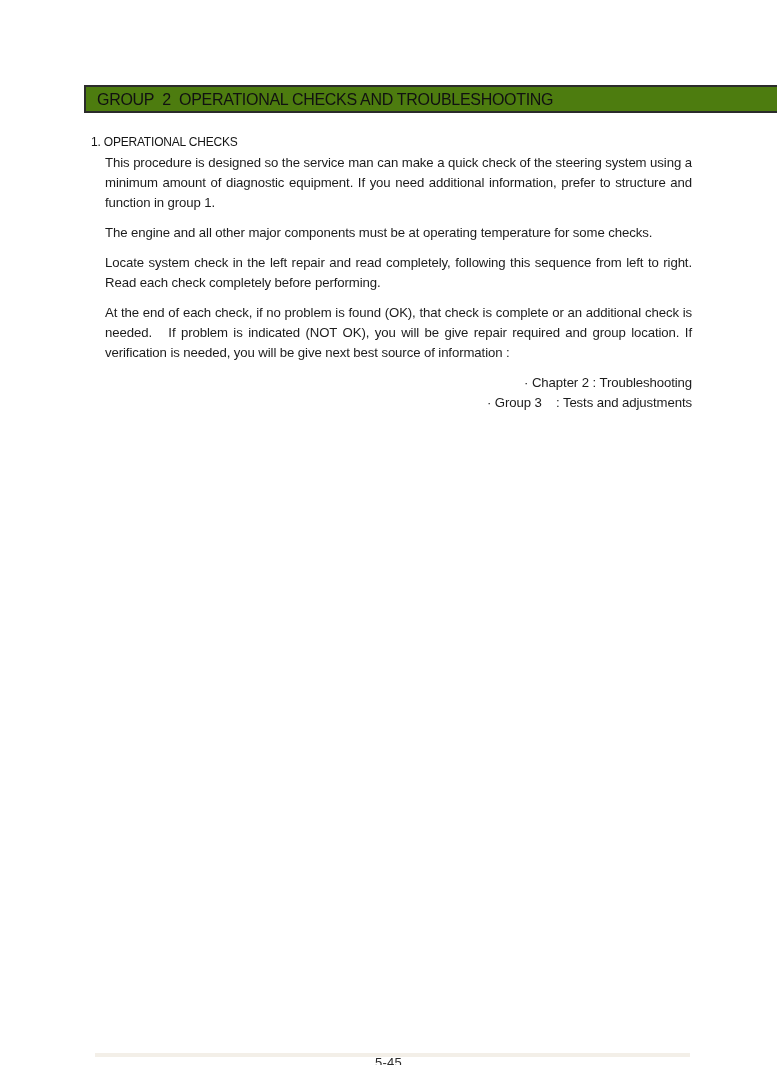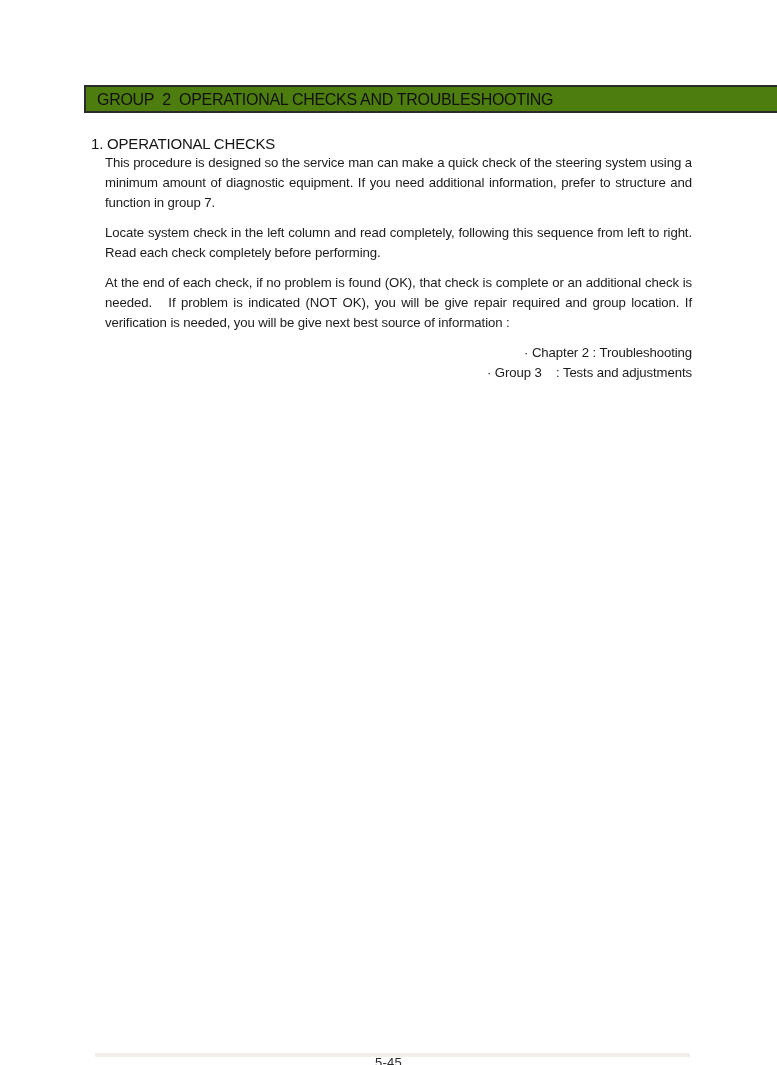--- a/index.html
+++ b/index.html
@@ -38,21 +38,21 @@
     color: #111111;
     padding-left: 11px;
     white-space: pre;
     line-height: 1;
     padding-top: 1px;
   }
   .section-heading {
     position: absolute;
     left: 91px;
     top: 135px;
-    font-size: 15px;
+    font-size: 12px;
     letter-spacing: -0.2px;
     color: #151515;
     white-space: pre;
   }
   .body-block {
     position: absolute;
     left: 105px;
     top: 153px;
     width: 587px;
   }
@@ -100,22 +100,23 @@
 
 <div class="page">
 
   <div class="group-header-bar">
     <span class="group-header-title">GROUP  2  OPERATIONAL CHECKS AND TROUBLESHOOTING</span>
   </div>
 
   <div class="section-heading">1. OPERATIONAL CHECKS</div>
 
   <div class="body-block">
-    <p>This procedure is designed so the service man can make a quick check of the steering system using a minimum amount of diagnostic equipment. If you need additional information, prefer to structure and function in group 7.</p>
-    <p>Locate system check in the left column and read completely, following this sequence from left to right. Read each check completely before performing.</p>
+    <p>This procedure is designed so the service man can make a quick check of the steering system using a minimum amount of diagnostic equipment. If you need additional information, prefer to structure and function in group 1.</p>
+    <p>The engine and all other major components must be at operating temperature for some checks.</p>
+    <p>Locate system check in the left repair and read completely, following this sequence from left to right. Read each check completely before performing.</p>
     <p>At the end of each check, if no problem is found (OK), that check is complete or an additional check is needed.   If problem is indicated (NOT OK), you will be give repair required and group location. If verification is needed, you will be give next best source of information :</p>
 
     <div class="bullet-list">
       <div class="bullet-item">· Chapter 2 : Troubleshooting</div>
       <div class="bullet-item">· Group 3    : Tests and adjustments</div>
     </div>
   </div>
 
   <div class="footer-divider"></div>
 

